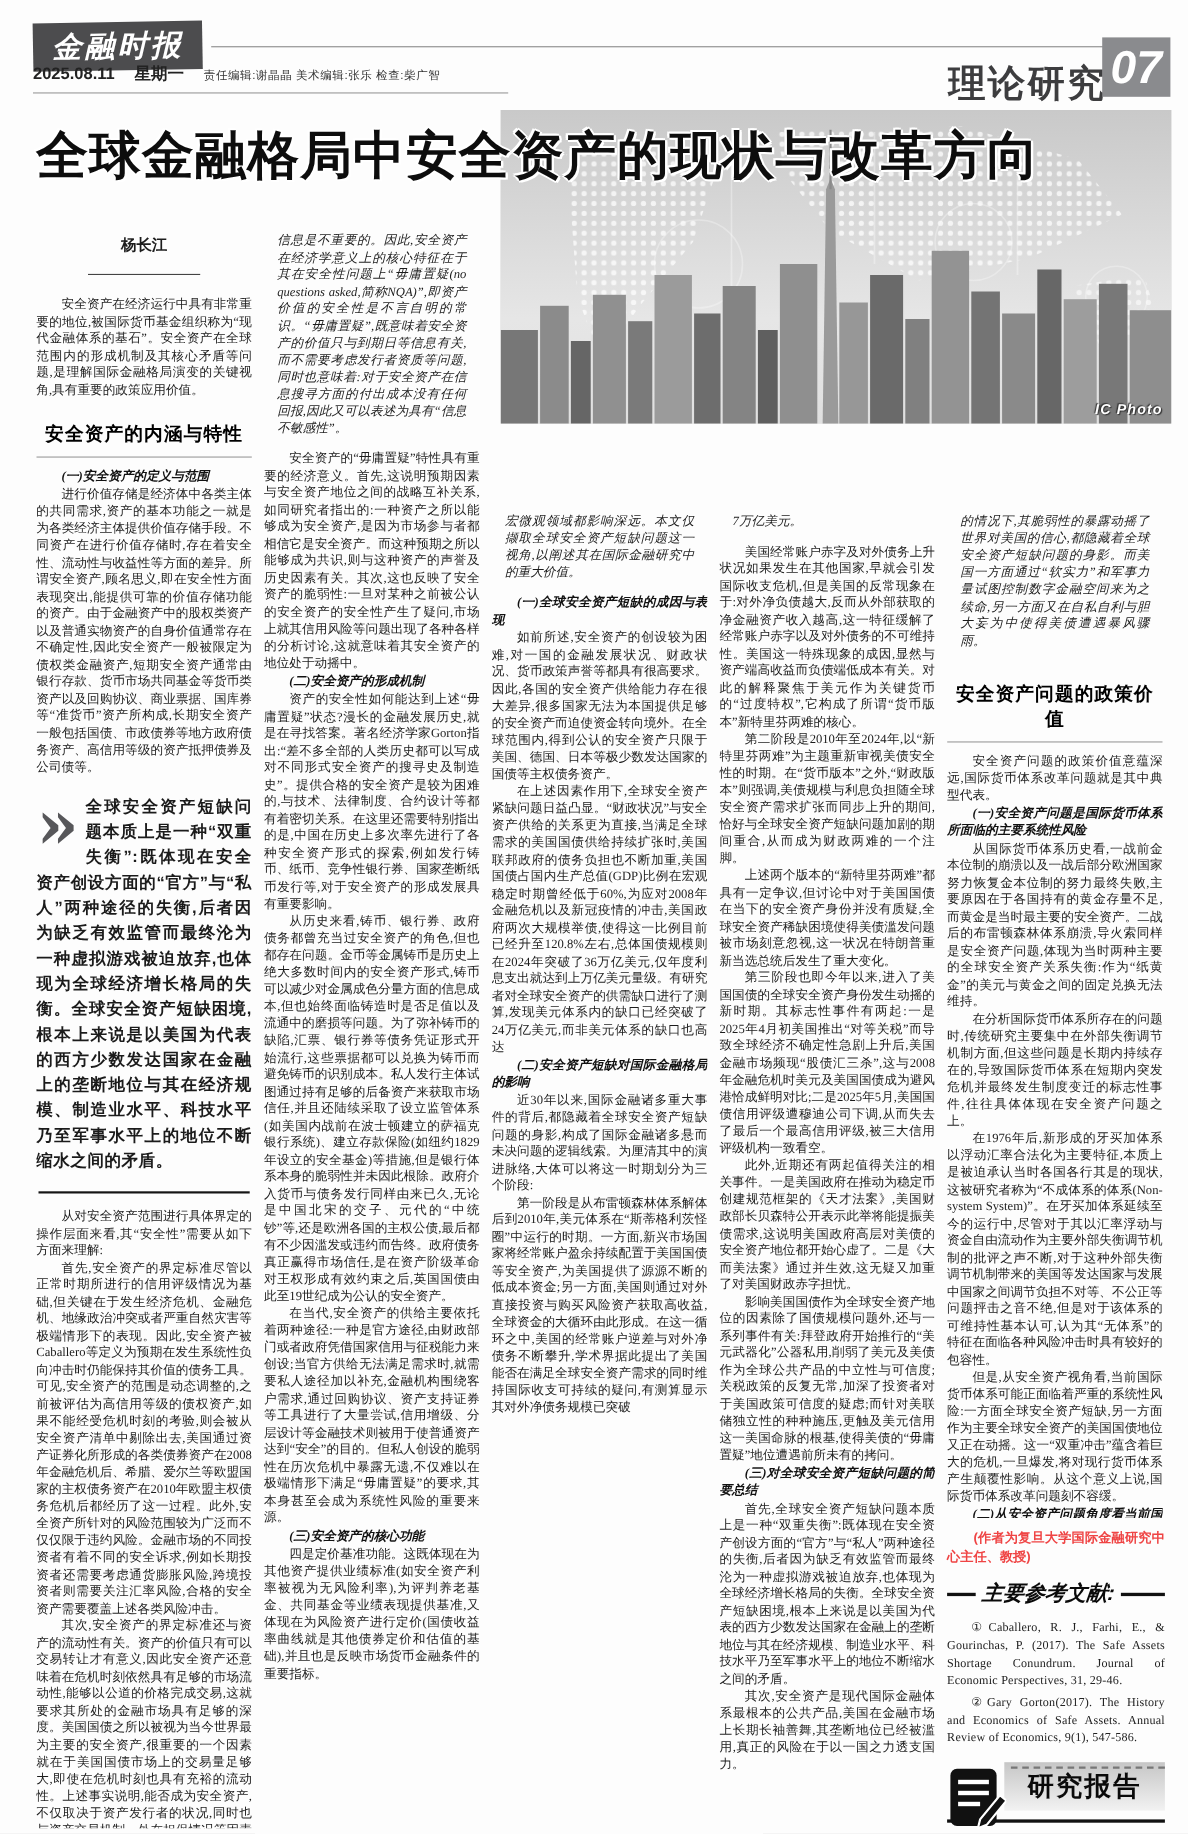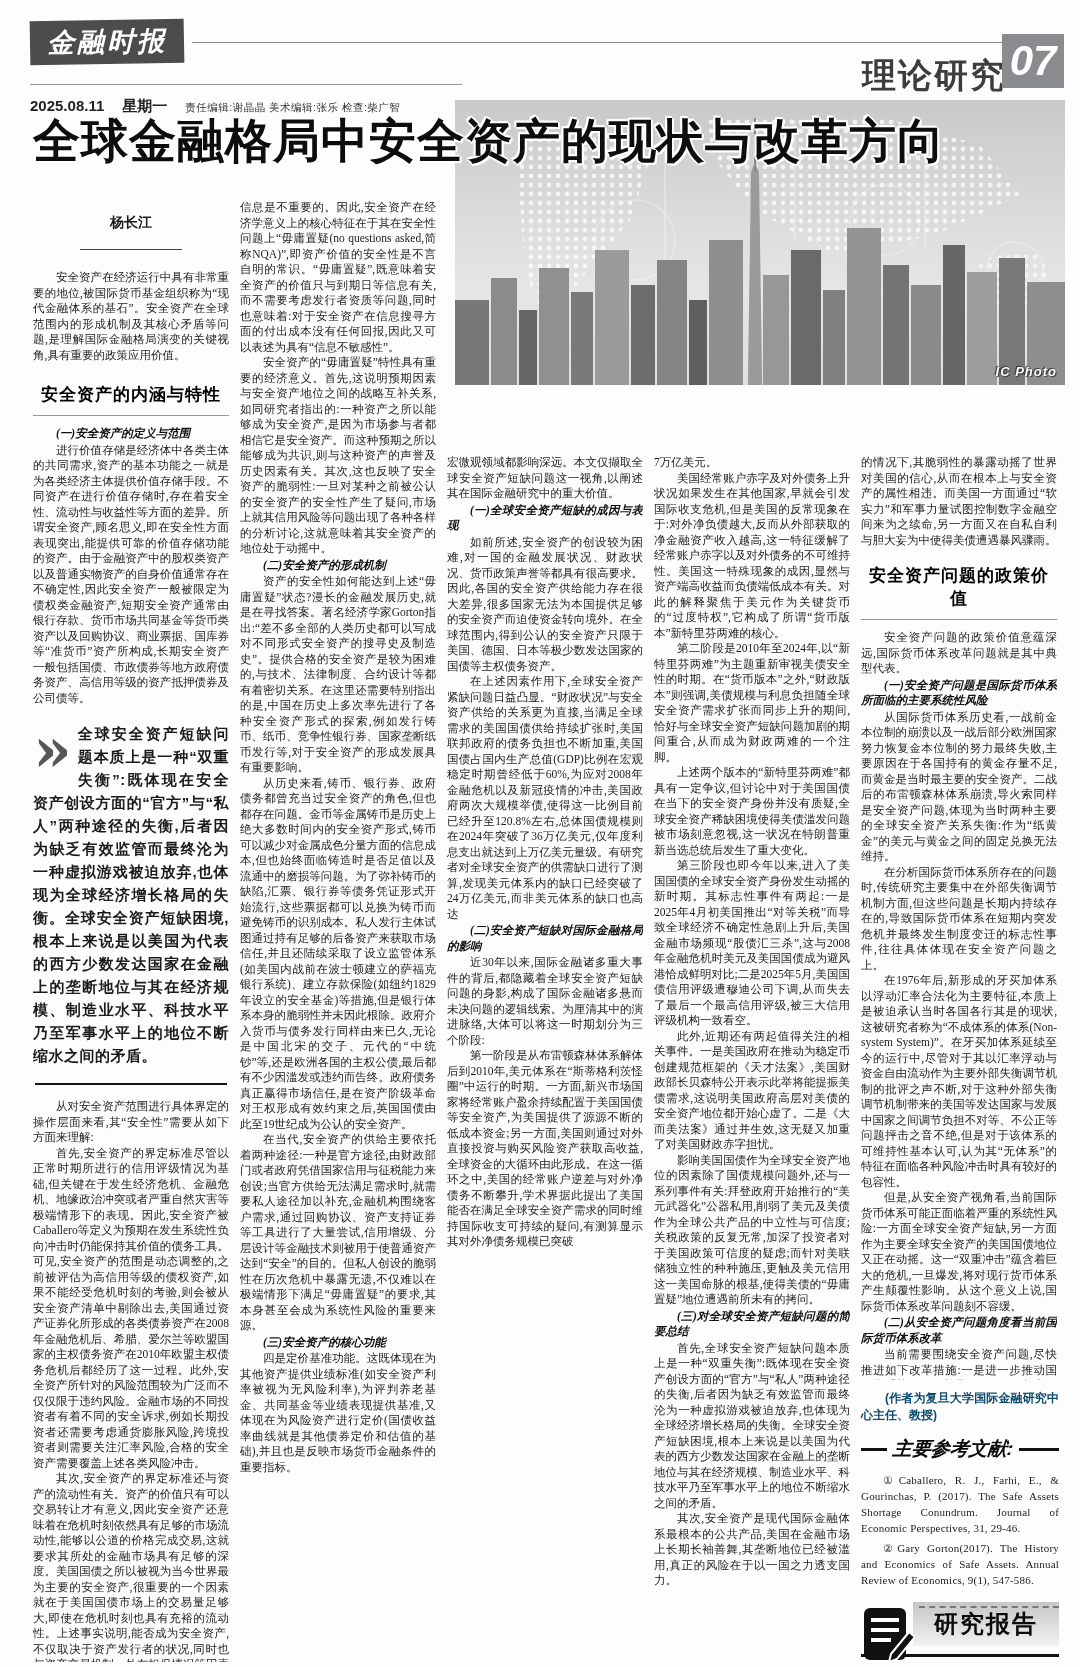--- a/index.html
+++ b/index.html
@@ -5,21 +5,21 @@
   html,body{margin:0;padding:0;background:#e8e8e8;}
   #page{position:relative;width:1080px;height:1667px;background:#fdfdfd;margin:0 auto;overflow:hidden;
         font-family:"Liberation Serif","DejaVu Serif",serif;color:#1a1a1a;}
   
   .logo{position:absolute;left:30px;top:20px;width:154px;height:44px;background:#4c4c4e;color:#fff;
         display:flex;align-items:center;justify-content:center;
         font:italic 700 27px "Liberation Serif",serif;letter-spacing:3px;transform:rotate(-1deg);}
   .header-rule{position:absolute;top:42px;left:192px;width:856px;border-top:1px solid #8a8a8a;}
   .date-row{position:absolute;left:30px;top:58px;display:flex;align-items:baseline;gap:18px;}
   .date-text{font:700 15px "Liberation Sans",sans-serif;color:#222;}
-  .weekday{font:700 15px "Liberation Sans",sans-serif;color:#222;margin-top:39px;}
+  .weekday{font:700 15px "Liberation Sans",sans-serif;color:#222;}
   .editors{font:400 10.5px "Liberation Sans",sans-serif;color:#333;letter-spacing:.5px;}
   .date-rule{position:absolute;top:84px;left:30px;width:432px;border-top:1px solid #999;}
   .section-title{position:absolute;top:40px;left:862px;font:700 34px "Liberation Sans",sans-serif;color:#3d3d3f;letter-spacing:2px;margin-top:13px;}
   .pageno{position:absolute;top:34px;left:1002px;width:62px;height:54px;background:#8a8b8e;color:#fff;
           display:flex;align-items:center;justify-content:center;font:italic 700 42px "Liberation Sans",sans-serif;}
   
   .headline{position:absolute;left:33px;top:110px;width:1014px;z-index:3;
             font:700 47px "Liberation Serif",serif;color:#0d0d0d;letter-spacing:1px;white-space:nowrap;
             text-shadow:2px 0 0 #fff,-2px 0 0 #fff,0 2px 0 #fff,0 -2px 0 #fff,2px 2px 0 #fff,-2px -2px 0 #fff;}
   .photo{position:absolute;left:455px;top:100px;width:610px;height:285px;z-index:1;overflow:hidden;background:#d9d9d9;}
@@ -27,34 +27,34 @@
                 color:#fff;text-shadow:1px 1px 1px #333,-1px -1px 1px #333;letter-spacing:1px;}
   
   .col{position:absolute;width:196px;overflow:hidden;text-align:justify;
        font:400 11.5px/15.5px "Liberation Serif","DejaVu Serif",serif;color:#1c1c1c;}
   #col-0{left:33px;top:200px;height:1462px;}
   #col-1{left:240px;top:200px;height:1462px;}
   #col-2{left:447px;top:455px;height:1207px;}
   #col-3{left:654px;top:455px;height:1207px;}
   #col-4{left:861px;top:455px;height:925px;}
   .para{margin:0;text-indent:2em;}
-  .cont{margin:0;text-indent:0;}
+  .cont{margin:12px;text-indent:0;font-style:italic;}
   .lead{margin:0 0 4px;text-indent:2em;}
   .sub{margin:1px 0;text-indent:2em;font-weight:700;font-style:italic;color:#111;}
   .author{margin:14px 0 20px;text-align:center;}
   .author-name{display:inline-block;font:700 14px "Liberation Sans",sans-serif;border-bottom:1px solid #444;padding:0 30px 17px;}
   .col-heading{text-align:center;font:700 17px "Liberation Sans",sans-serif;color:#000;letter-spacing:1px;
                padding:16px 0 9px;border-bottom:1px solid #9a9a9a;margin:0 0 10px;}
   .quote{margin:16px 0 0;}
   .quote-mark{float:left;font:700 62px/40px "DejaVu Serif",serif;color:#57575a;margin:8px 6px 0 0;}
   .quote-text{font:700 15px/23px "Liberation Sans",sans-serif;color:#1b1b1b;letter-spacing:.5px;}
   .quote-rule{border-bottom:2px solid #151515;margin:16px 2px 14px;}
   
   .extra{position:absolute;left:861px;top:1390px;width:198px;}
-  .credit{font:700 12px/17px "Liberation Sans",sans-serif;text-indent:2em;margin:0 0 12px;color:#0c4a6e;text-align:justify;}
+  .credit{font:700 12px/17px "Liberation Sans",sans-serif;text-indent:2em;margin:0 0 12px;color:#ef4444;text-align:justify;}
   .ref-head{display:flex;align-items:center;gap:6px;margin:4px 0 10px;}
   .ref-dash{flex:0 0 26px;height:3px;background:#111;}
   .ref-dash-long{flex:1;height:3px;background:#111;}
   .ref-title{font:italic 700 19px "Liberation Sans",sans-serif;color:#0a0a0a;transform:skewX(-6deg);white-space:nowrap;}
   #refs-list p{font:400 11px/16px "Liberation Serif",serif;color:#222;margin:0 0 4px;text-indent:2em;text-align:justify;letter-spacing:.2px;}
   .badge{position:relative;margin-top:14px;height:78px;}
   .badge-dash{position:absolute;top:4px;left:58px;right:0;border-top:2px dashed #777;}
   .badge-band{margin-left:52px;margin-top:12px;height:44px;background:linear-gradient(#c6c6c6,#f2f2f2);
               display:flex;align-items:center;justify-content:center;
               font:700 24px "Liberation Sans",sans-serif;color:#0a0a0a;letter-spacing:2px;}
@@ -167,21 +167,21 @@
       <p class="para">第二阶段是2010年至2024年,以“新特里芬两难”为主题重新审视美债安全性的时期。在“货币版本”之外,“财政版本”则强调,美债规模与利息负担随全球安全资产需求扩张而同步上升的期间,恰好与全球安全资产短缺问题加剧的期间重合,从而成为财政两难的一个注脚。</p>
       <p class="para">上述两个版本的“新特里芬两难”都具有一定争议,但讨论中对于美国国债在当下的安全资产身份并没有质疑,全球安全资产稀缺困境使得美债滥发问题被市场刻意忽视,这一状况在特朗普重新当选总统后发生了重大变化。</p>
       <p class="para">第三阶段也即今年以来,进入了美国国债的全球安全资产身份发生动摇的新时期。其标志性事件有两起:一是2025年4月初美国推出“对等关税”而导致全球经济不确定性急剧上升后,美国金融市场频现“股债汇三杀”,这与2008年金融危机时美元及美国国债成为避风港恰成鲜明对比;二是2025年5月,美国国债信用评级遭穆迪公司下调,从而失去了最后一个最高信用评级,被三大信用评级机构一致看空。</p>
       <p class="para">此外,近期还有两起值得关注的相关事件。一是美国政府在推动为稳定币创建规范框架的《天才法案》,美国财政部长贝森特公开表示此举将能提振美债需求,这说明美国政府高层对美债的安全资产地位都开始心虚了。二是《大而美法案》通过并生效,这无疑又加重了对美国财政赤字担忧。</p>
       <p class="para">影响美国国债作为全球安全资产地位的因素除了国债规模问题外,还与一系列事件有关:拜登政府开始推行的“美元武器化”公器私用,削弱了美元及美债作为全球公共产品的中立性与可信度;关税政策的反复无常,加深了投资者对于美国政策可信度的疑虑;而针对美联储独立性的种种施压,更触及美元信用这一美国命脉的根基,使得美债的“毋庸置疑”地位遭遇前所未有的拷问。</p>
       <p class="sub">(三)对全球安全资产短缺问题的简要总结</p>
       <p class="para">首先,全球安全资产短缺问题本质上是一种“双重失衡”:既体现在安全资产创设方面的“官方”与“私人”两种途径的失衡,后者因为缺乏有效监管而最终沦为一种虚拟游戏被迫放弃,也体现为全球经济增长格局的失衡。全球安全资产短缺困境,根本上来说是以美国为代表的西方少数发达国家在金融上的垄断地位与其在经济规模、制造业水平、科技水平乃至军事水平上的地位不断缩水之间的矛盾。</p>
       <p class="para">其次,安全资产是现代国际金融体系最根本的公共产品,美国在金融市场上长期长袖善舞,其垄断地位已经被滥用,真正的风险在于以一国之力透支国力。</p>
     </div>
   <div class="col" id="col-4">
-      <p class="cont">的情况下,其脆弱性的暴露动摇了世界对美国的信心,从而在根本上与安全资产的属性相违。而美国一方面通过“软实力”和军事力量试图控制数字金融空间来为之续命,另一方面又在自私自利与胆大妄为中使得美债遭遇暴风骤雨。</p>
+      <p class="cont">的情况下,其脆弱性的暴露动摇了世界对美国的信心,都隐藏着全球安全资产短缺问题的身影。而美国一方面通过“软实力”和军事力量试图控制数字金融空间来为之续命,另一方面又在自私自利与胆大妄为中使得美债遭遇暴风骤雨。</p>
       <div class="col-heading">安全资产问题的政策价值</div>
       <p class="para">安全资产问题的政策价值意蕴深远,国际货币体系改革问题就是其中典型代表。</p>
       <p class="sub">(一)安全资产问题是国际货币体系所面临的主要系统性风险</p>
       <p class="para">从国际货币体系历史看,一战前金本位制的崩溃以及一战后部分欧洲国家努力恢复金本位制的努力最终失败,主要原因在于各国持有的黄金存量不足,而黄金是当时最主要的安全资产。二战后的布雷顿森林体系崩溃,导火索同样是安全资产问题,体现为当时两种主要的全球安全资产关系失衡:作为“纸黄金”的美元与黄金之间的固定兑换无法维持。</p>
       <p class="para">在分析国际货币体系所存在的问题时,传统研究主要集中在外部失衡调节机制方面,但这些问题是长期内持续存在的,导致国际货币体系在短期内突发危机并最终发生制度变迁的标志性事件,往往具体体现在安全资产问题之上。</p>
       <p class="para">在1976年后,新形成的牙买加体系以浮动汇率合法化为主要特征,本质上是被迫承认当时各国各行其是的现状,这被研究者称为“不成体系的体系(Non-system System)”。在牙买加体系延续至今的运行中,尽管对于其以汇率浮动与资金自由流动作为主要外部失衡调节机制的批评之声不断,对于这种外部失衡调节机制带来的美国等发达国家与发展中国家之间调节负担不对等、不公正等问题抨击之音不绝,但是对于该体系的可维持性基本认可,认为其“无体系”的特征在面临各种风险冲击时具有较好的包容性。</p>
       <p class="para">但是,从安全资产视角看,当前国际货币体系可能正面临着严重的系统性风险:一方面全球安全资产短缺,另一方面作为主要全球安全资产的美国国债地位又正在动摇。这一“双重冲击”蕴含着巨大的危机,一旦爆发,将对现行货币体系产生颠覆性影响。从这个意义上说,国际货币体系改革问题刻不容缓。</p>
       <p class="sub">(二)从安全资产问题角度看当前国际货币体系改革</p>
       <p class="para">当前需要围绕安全资产问题,尽快推进如下改革措施:一是进一步推动国际货币基金组织和世界银行在份额和投票权方面的改革,同时增强金砖国家新开发银行、亚投行等新型国际金融组织的话语权,使得全球经济格局的变化在国际金融治理格局中充分体现,促使国际金融组织在美国国债等安全资产地位问题上充分发声,从而形成有效的外部制约。</p>
     </div>

